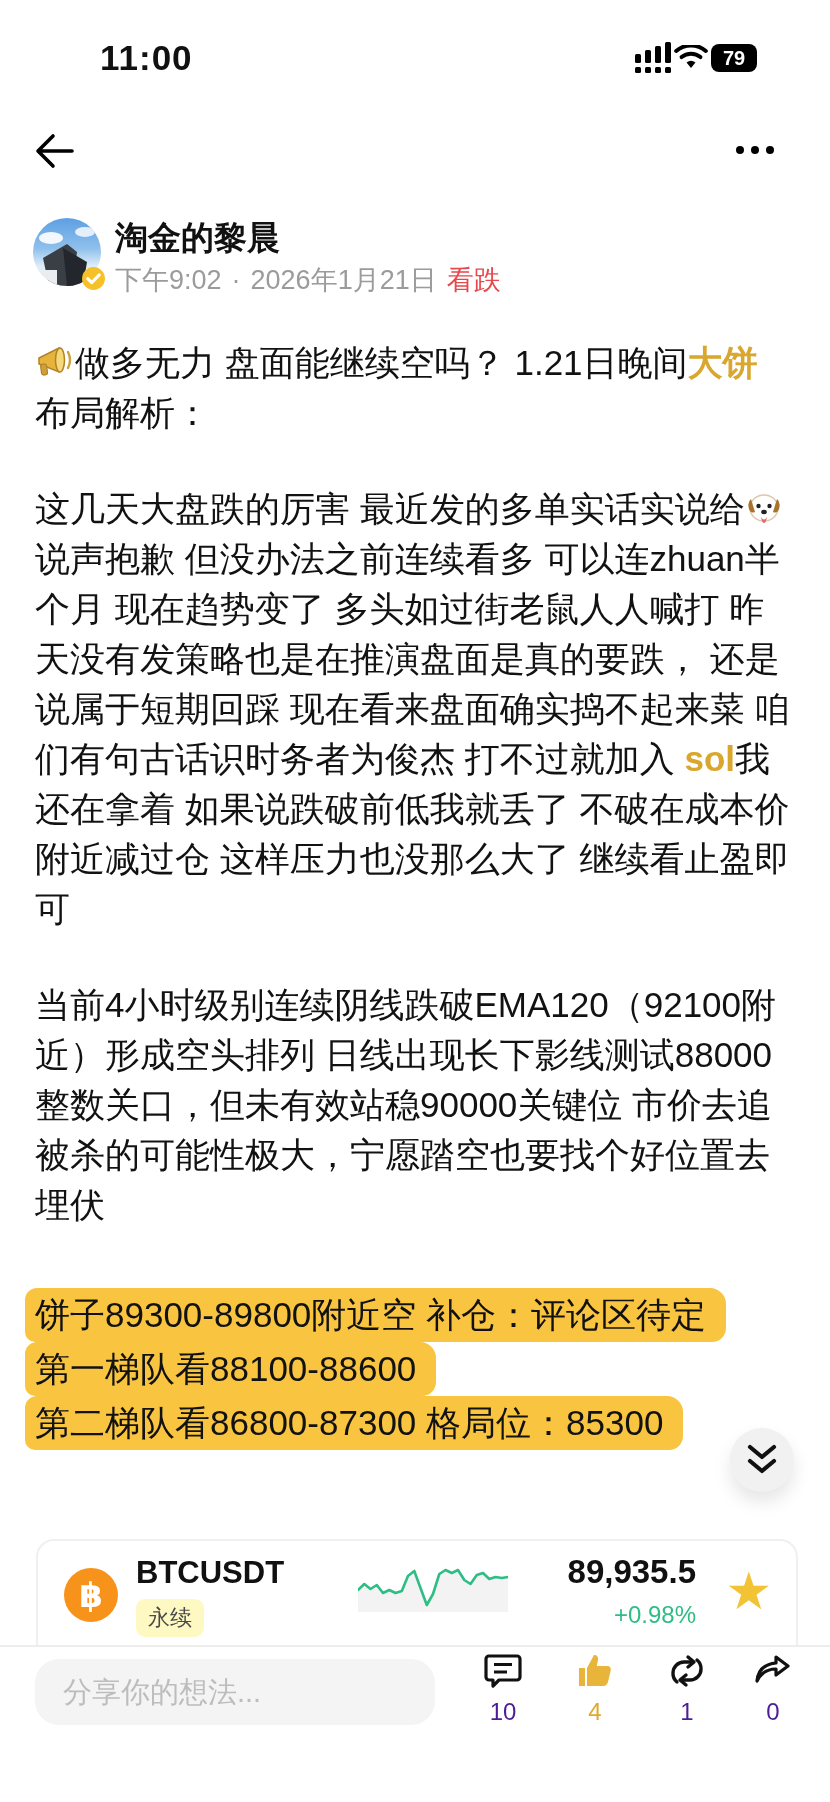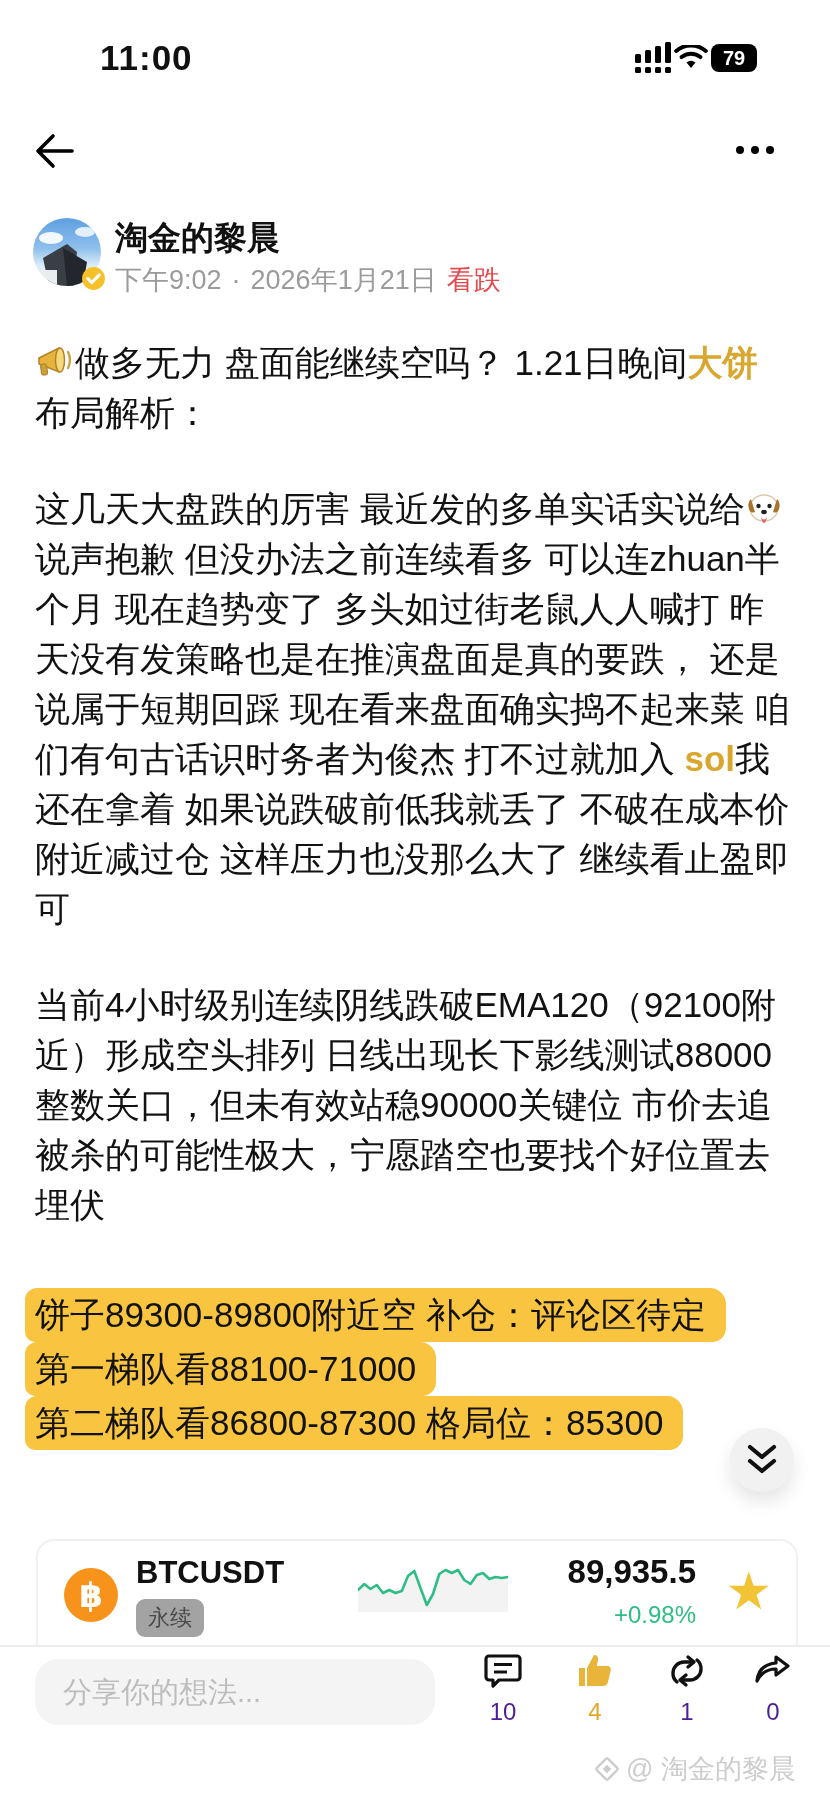--- a/index.html
+++ b/index.html
@@ -45,21 +45,21 @@
   .seg-icon { display:inline-block; vertical-align:-5px; }
   
   .scrollfab { position:absolute; left:730px; top:1428px; width:64px; height:64px; border-radius:50%;
     background:#f1f1f2; box-shadow:0 10px 18px rgba(0,0,0,.10); display:flex; align-items:center; justify-content:center; }
   
   .card { position:absolute; left:36px; top:1539px; width:762px; height:110px; border:2px solid #f0f0f0;
     border-radius:18px 18px 0 0; border-bottom:none; background:#fff; }
   .coin { position:absolute; left:26px; top:27px; width:54px; height:54px; border-radius:50%; background:#f7931a;
     color:#fff; font-weight:bold; font-size:34px; display:flex; align-items:center; justify-content:center; }
   .sym { position:absolute; left:98px; top:14px; font-size:31px; font-weight:bold; color:#111; }
-  .typetag { position:absolute; left:98px; top:58px; background:#a3a3a3; color:#4a4a4a; font-size:22px;
+  .typetag { position:absolute; left:98px; top:58px; background:#fef9c3; color:#4a4a4a; font-size:22px;
     padding:4px 12px; border-radius:9px; }
   .spark { position:absolute; left:320px; top:18px; }
   .pricebox { position:absolute; right:100px; top:12px; text-align:right; }
   .price { font-size:33px; font-weight:bold; color:#111; }
   .change { margin-top:10px; font-size:24px; color:#2ebd85; }
   .star { position:absolute; right:24px; top:20px; font-size:52px; color:#f2c335; line-height:60px; }
   
   .bottombar { position:absolute; left:0; top:1645px; width:830px; height:157px; background:#fff; border-top:2px solid #ededed; }
   .composer { position:absolute; left:35px; top:12px; width:400px; height:66px; background:#f4f4f4; border-radius:24px;
     color:#bdbdbd; font-size:29px; line-height:66px; padding-left:28px; }
@@ -163,21 +163,21 @@
       <div class="pline"><span>们有句古话识时务者为俊杰 打不过就加入 </span><span class="seg-gold">sol</span><span>我</span></div>
       <div class="pline"><span>还在拿着 如果说跌破前低我就丢了 不破在成本价</span></div>
       <div class="pline"><span>附近减过仓 这样压力也没那么大了 继续看止盈即</span></div>
       <div class="pline"><span>可</span></div>
       <div class="pline gap"><span>当前4小时级别连续阴线跌破EMA120（92100附</span></div>
       <div class="pline"><span>近）形成空头排列  日线出现长下影线测试88000</span></div>
       <div class="pline"><span>整数关口，但未有效站稳90000关键位  市价去追</span></div>
       <div class="pline"><span>被杀的可能性极大，宁愿踏空也要找个好位置去</span></div>
       <div class="pline"><span>埋伏</span></div>
       <div class="pline hl hlgap"><span class="hlbg"><span>饼子89300-89800附近空  补仓：评论区待定</span></span></div>
-      <div class="pline hl"><span class="hlbg"><span>第一梯队看88100-71000</span></span></div>
+      <div class="pline hl"><span class="hlbg"><span>第一梯队看88100-88600</span></span></div>
       <div class="pline hl"><span class="hlbg"><span>第二梯队看86800-87300  格局位：85300</span></span></div>
     </div>
 
   <div class="scrollfab">
     <svg width="34" height="36" viewBox="0 0 34 36">
       <path d="M5 5 L17 15 L29 5" fill="none" stroke="#111" stroke-width="4.2" stroke-linecap="round" stroke-linejoin="round"></path>
       <path d="M5 19 L17 29 L29 19" fill="none" stroke="#111" stroke-width="4.2" stroke-linecap="round" stroke-linejoin="round"></path>
     </svg>
   </div>
 
@@ -226,21 +226,14 @@
     </div>
 
     <div class="action act-share">
       <svg width="40" height="40" viewBox="0 0 40 40">
         <path d="M23 6 l12 9 l-12 9 v-6 C14 18 8 22 4 30 c1 -11 8 -17 19 -18 Z" fill="none" stroke="#111" stroke-width="3.2" stroke-linejoin="round"></path>
       </svg>
       <div class="cnt">0</div>
     </div>
   </div>
 
-  <div class="watermark">
-    <svg width="26" height="26" viewBox="0 0 26 26">
-      <rect x="5" y="5" width="16" height="16" rx="2" transform="rotate(45 13 13)" fill="none" stroke="#cdcdcd" stroke-width="2.4"></rect>
-      <rect x="10" y="10" width="6" height="6" transform="rotate(45 13 13)" fill="#cdcdcd"></rect>
-    </svg>
-    <span>@ 淘金的黎晨</span>
-  </div>
 
 </div>
 
 </body></html>

